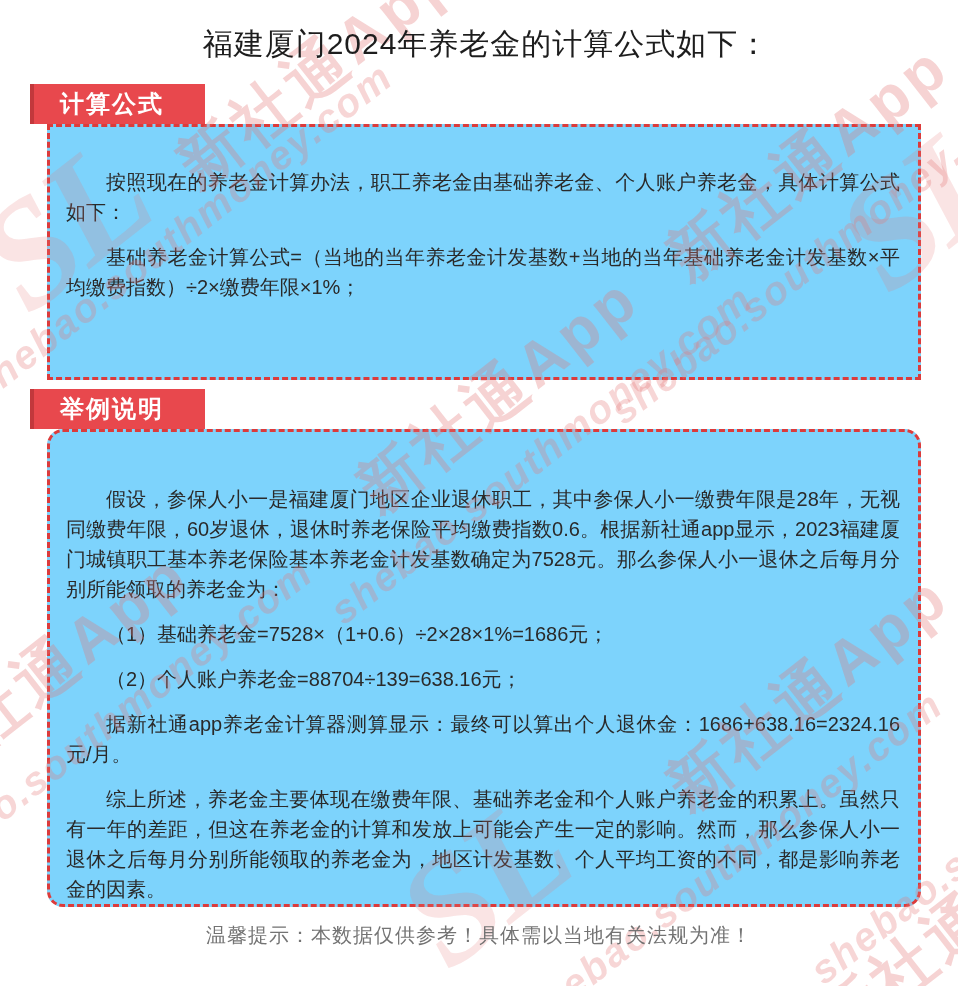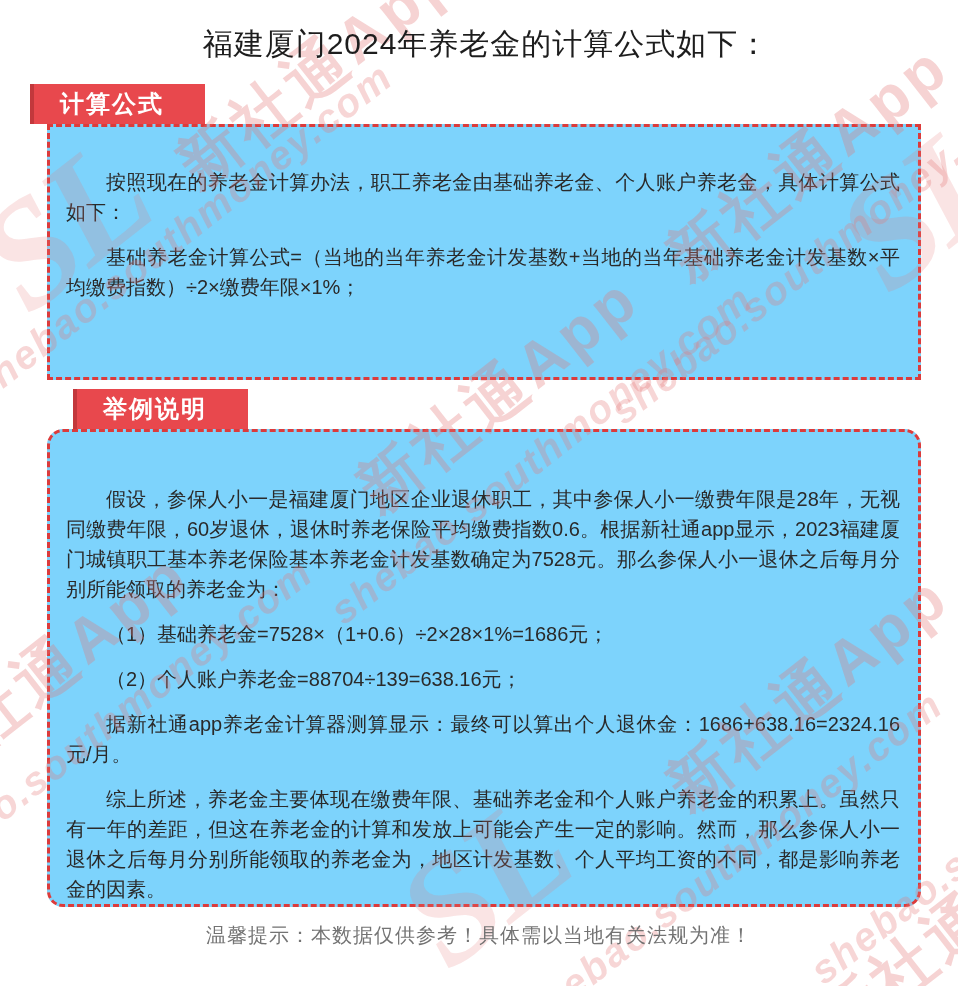--- a/index.html
+++ b/index.html
@@ -11,21 +11,21 @@
     position:absolute;top:24px;left:7px;width:100%;text-align:center;
     font-size:30px;font-weight:normal;color:#1d1d1d;letter-spacing:1px;z-index:2;
   }
   .section-label{
     position:absolute;left:30px;width:175px;height:40px;box-sizing:border-box;
     background:#e8484d;border-left:4px solid #c2383c;
     color:#ffffff;font-size:24px;font-weight:bold;line-height:40px;
     padding-left:26px;letter-spacing:2px;z-index:3;
   }
   .label-1{top:84px;}
-  .label-2{top:389px;margin-left:43px;}
+  .label-2{top:389px;}
   .content-box{
     position:absolute;left:47px;width:874px;box-sizing:border-box;
     background:#7dd3fc;border:3px dashed #dc3b3b;z-index:0;
   }
   .box-1{top:124px;height:256px;}
   .box-2{top:429px;height:478px;border-radius:16px;}
   .box-content{position:relative;z-index:2;padding:40px 18px 0 16px;}
   .box-2 .box-content{padding-top:52px;}
   .box-content p{
     margin:0 0 15px 0;font-size:20px;line-height:30px;color:#2a2a2a;

